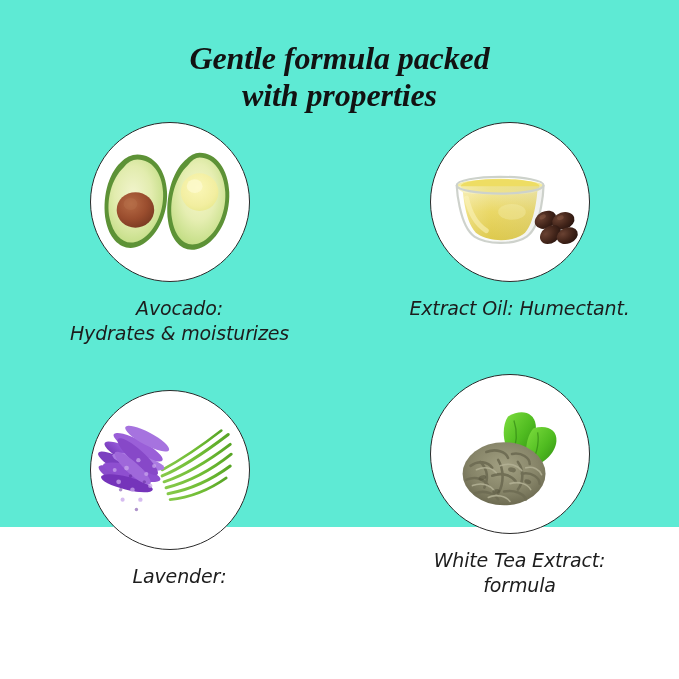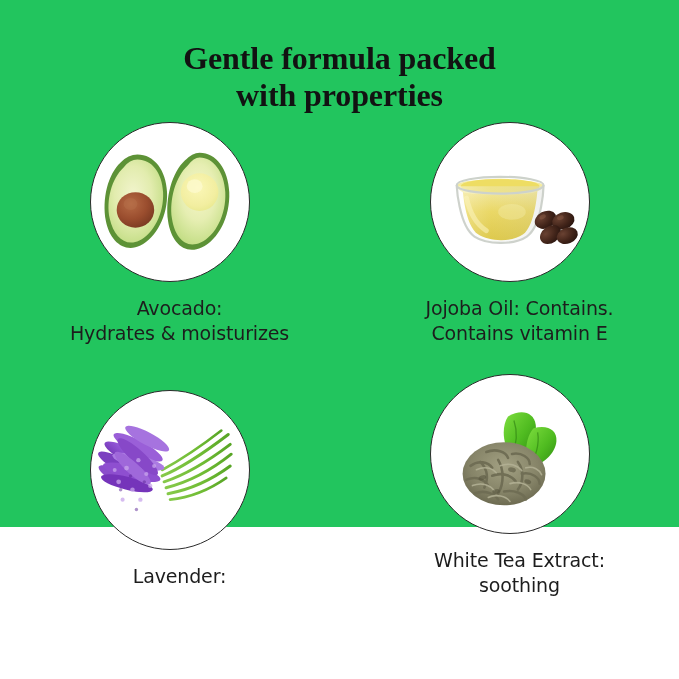--- a/index.html
+++ b/index.html
@@ -13,22 +13,23 @@
     background: #ffffff;
     font-family: "Liberation Sans", sans-serif;
     overflow: hidden;
     position: relative;
   }
 
   .infographic {
     position: relative;
     width: 679px;
     height: 527px;
-    background: #22c55e;
+    background: #5eead4;
     box-sizing: border-box;
+    font-style: italic;
   }
 
   
   .headline {
     position: absolute;
     top: 40px;
     left: 0;
     width: 679px;
     text-align: center;
     font-family: "Liberation Serif", "DejaVu Serif", serif;
@@ -187,22 +188,21 @@
             <ellipse cx="116" cy="98" rx="11.5" ry="8.5" fill="url(#seedGrad)" transform="rotate(-28 116 98)"></ellipse>
             <ellipse cx="134" cy="99" rx="11.5" ry="8.5" fill="url(#seedGrad)" transform="rotate(-18 134 99)"></ellipse>
             <ellipse cx="121" cy="113" rx="11.5" ry="8.5" fill="url(#seedGrad)" transform="rotate(-35 121 113)"></ellipse>
             <ellipse cx="138" cy="114" rx="11" ry="8" fill="url(#seedGrad)" transform="rotate(-22 138 114)"></ellipse>
             <ellipse cx="113" cy="95" rx="3.5" ry="2.2" fill="#8a5b45" opacity="0.5" transform="rotate(-28 113 95)"></ellipse>
             <ellipse cx="131" cy="96" rx="3.5" ry="2.2" fill="#8a5b45" opacity="0.45" transform="rotate(-18 131 96)"></ellipse>
           </g>
         </svg>
       </div>
       <div class="caption">
-        <span class="cline">Jojoba Oil: Contains.</span>
-        <span class="cline">Contains vitamin E</span>
+        <span class="cline">Extract Oil: Humectant.</span>
       </div>
     </div>
 
     <div class="cell cell-bl">
       <div class="circle">
         <svg class="art" viewBox="0 0 160 160">
           <defs>
             <linearGradient id="stemGrad" x1="0" y1="0" x2="1" y2="0">
               <stop offset="0%" stop-color="#86c94a"></stop>
               <stop offset="60%" stop-color="#6fbb33"></stop>
@@ -318,18 +318,18 @@
               <ellipse cx="52" cy="104" rx="4" ry="2.4" transform="rotate(-22 52 104)"></ellipse>
               <ellipse cx="82" cy="96" rx="4" ry="2.4" transform="rotate(14 82 96)"></ellipse>
               <ellipse cx="66" cy="118" rx="4" ry="2.4" transform="rotate(-10 66 118)"></ellipse>
               <ellipse cx="98" cy="108" rx="3.6" ry="2.2" transform="rotate(20 98 108)"></ellipse>
             </g>
           </g>
         </svg>
       </div>
       <div class="caption">
         <span class="cline">White Tea Extract:</span>
-        <span class="cline">soothing</span>
+        <span class="cline">formula</span>
       </div>
     </div>
 
   </div>
 </div>
 
 </body></html>

